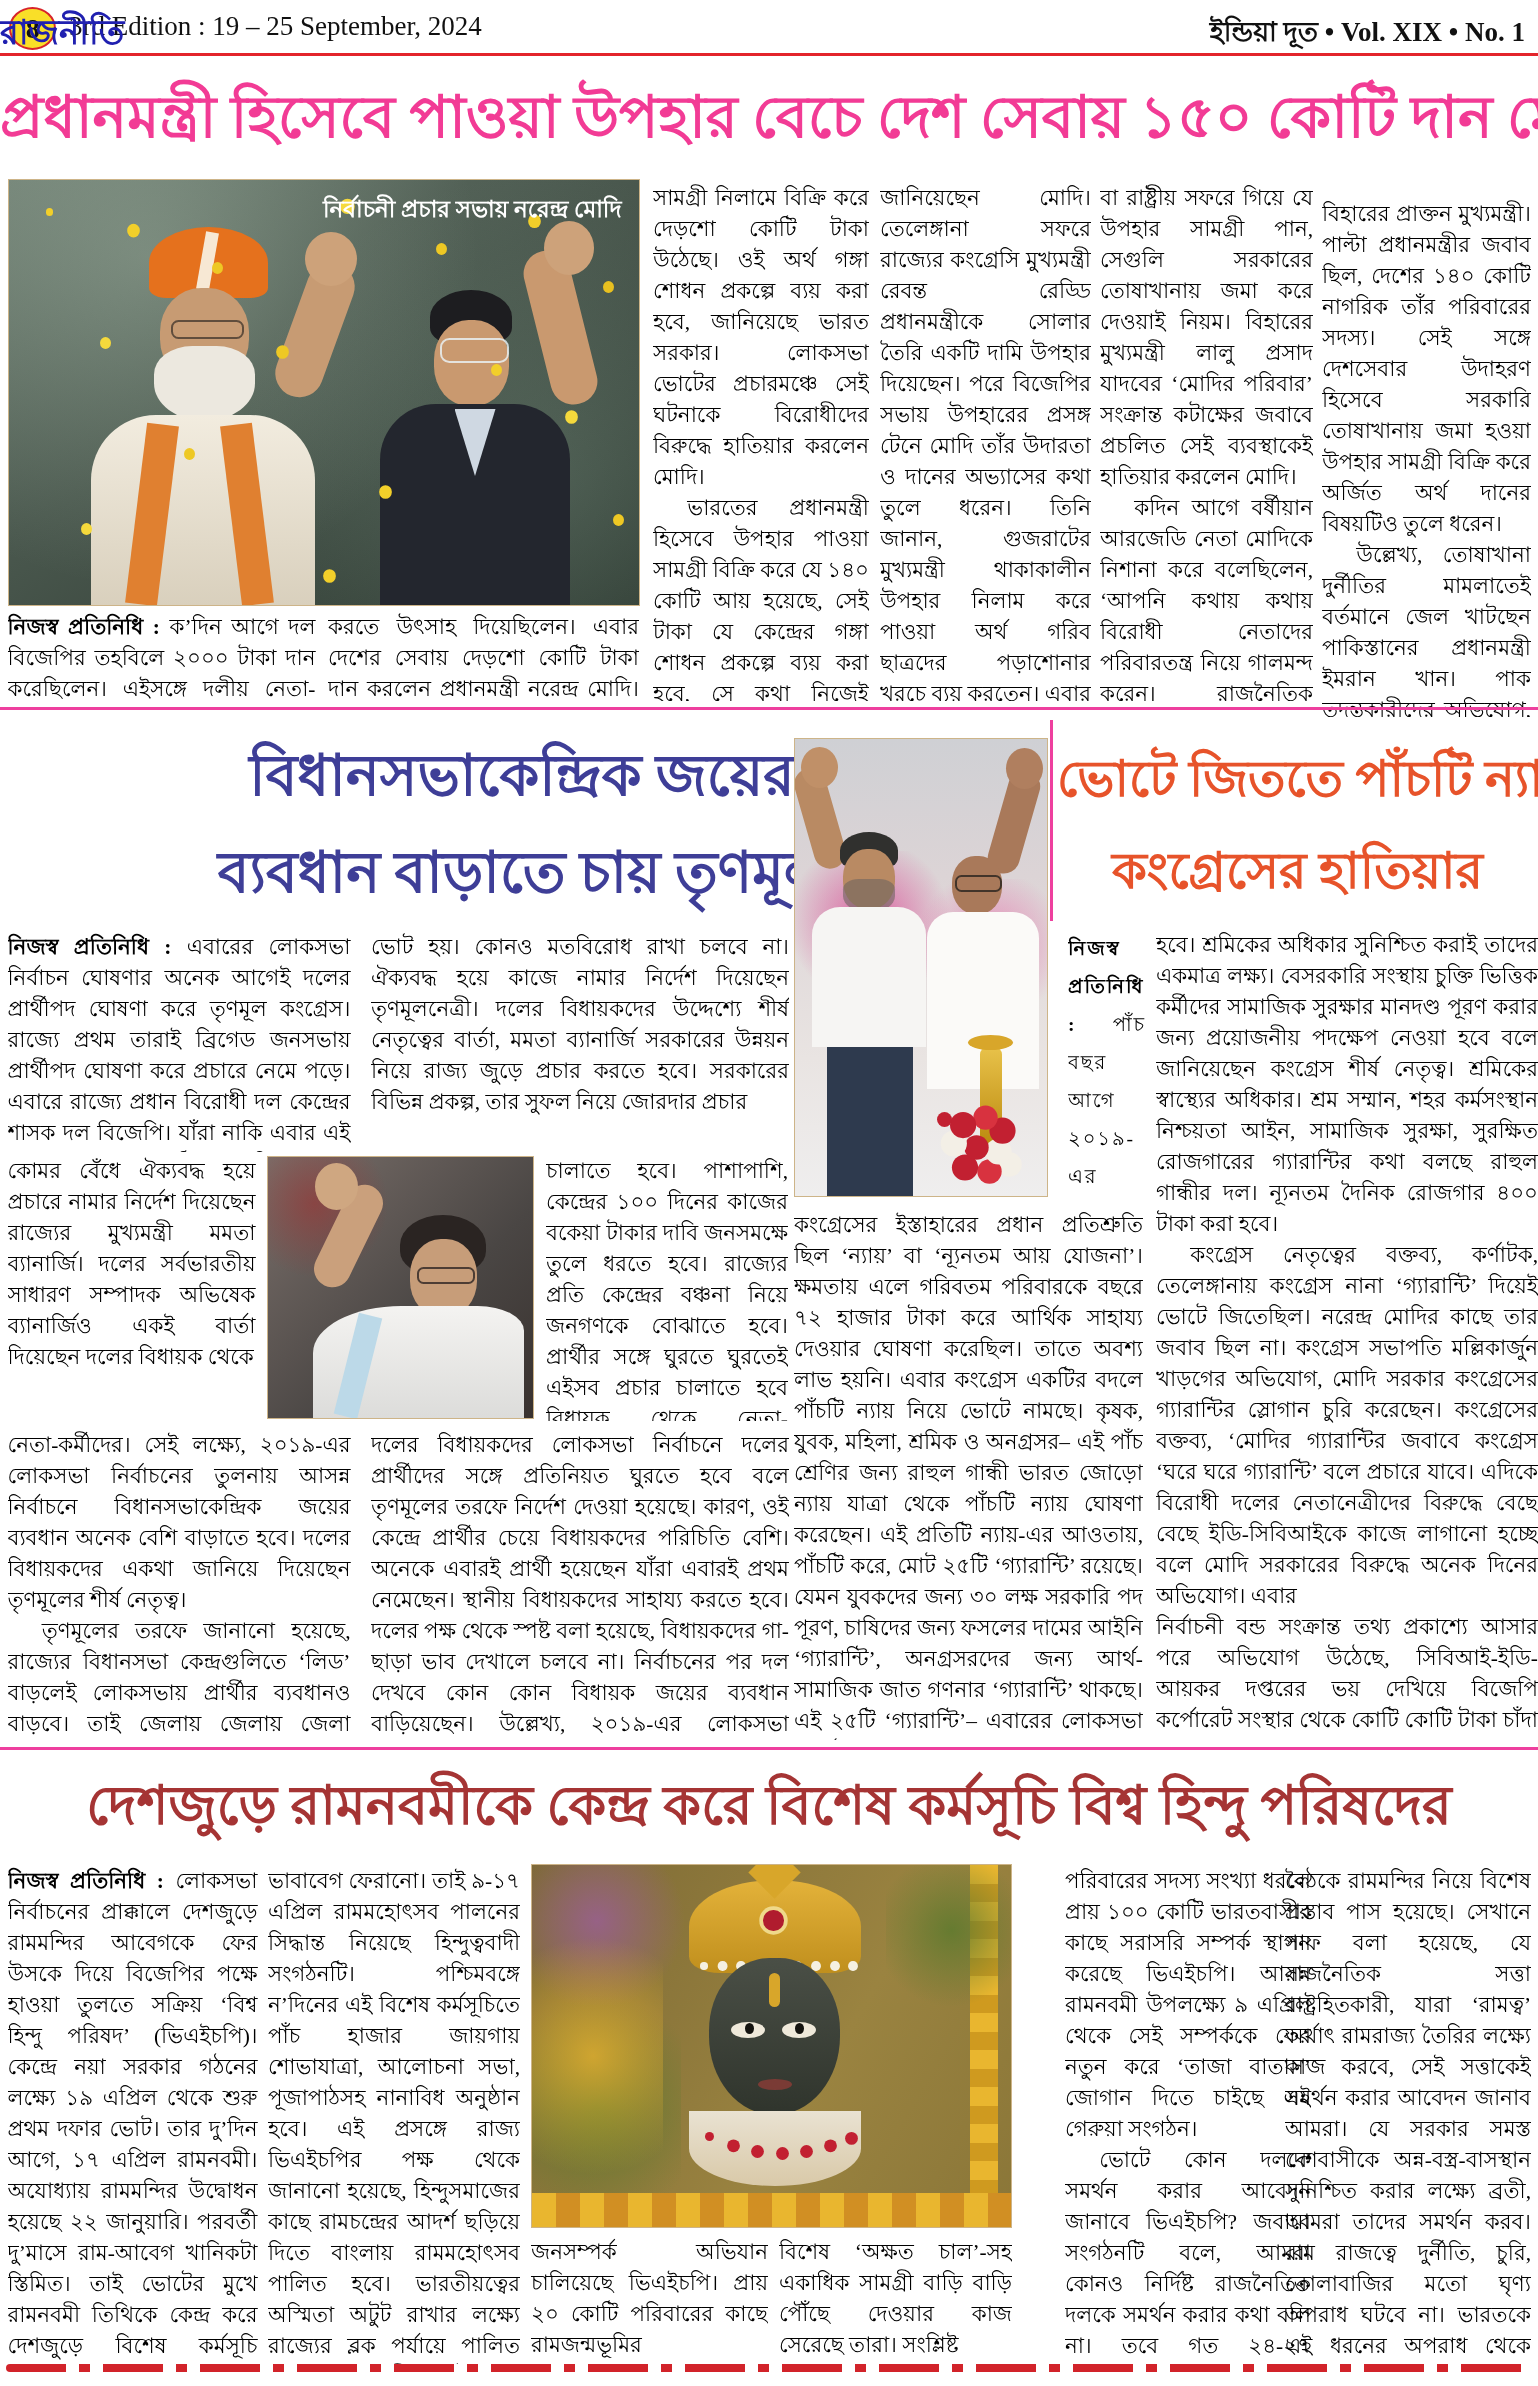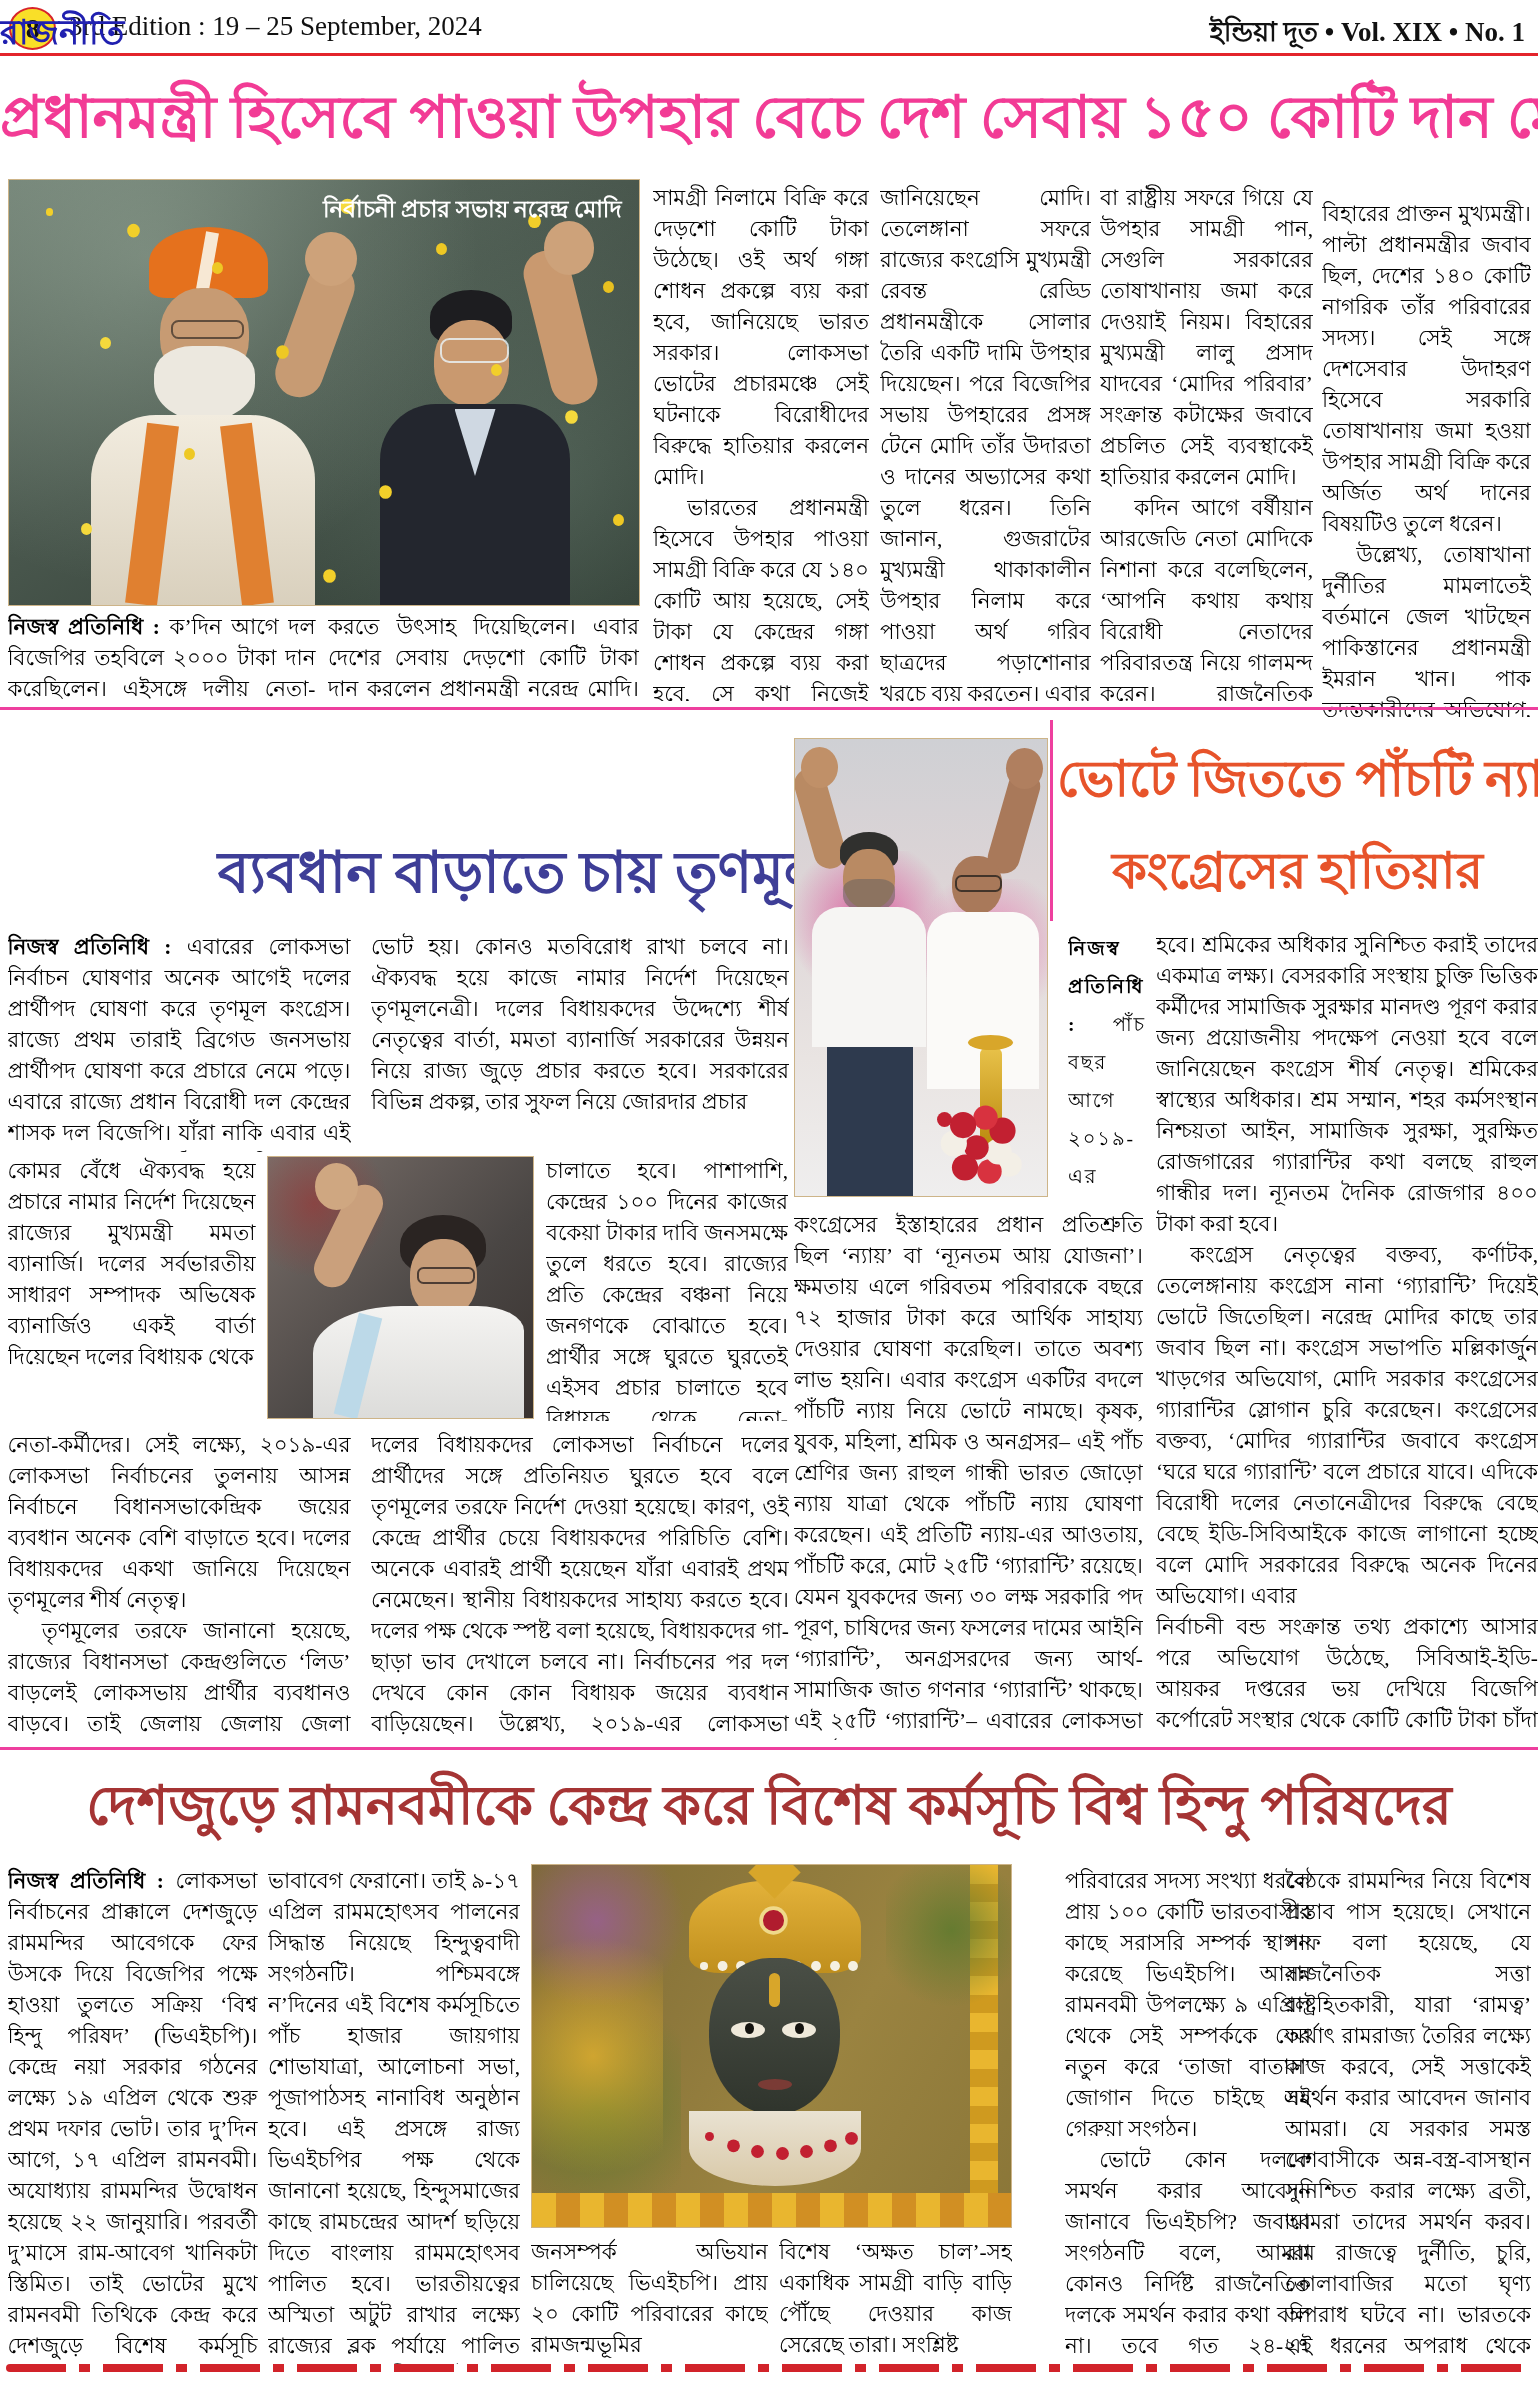--- a/index.html
+++ b/index.html
@@ -75,20 +75,21 @@
     <p>বা রাষ্ট্রীয় সফরে গিয়ে যে উপহার সামগ্রী পান, সেগুলি সরকারের তোষাখানায় জমা করে দেওয়াই নিয়ম। বিহারের মুখ্যমন্ত্রী লালু প্রসাদ যাদবের ‘মোদির পরিবার’ সংক্রান্ত কটাক্ষের জবাবে প্রচলিত সেই ব্যবস্থাকেই হাতিয়ার করলেন মোদি।</p>
     <p class="ind">কদিন আগে বর্ষীয়ান আরজেডি নেতা মোদিকে নিশানা করে বলেছিলেন, ‘আপনি কথায় কথায় বিরোধী নেতাদের পরিবারতন্ত্র নিয়ে গালমন্দ করেন। রাজনৈতিক পরিবারের ছেলেমেয়েদের রাজনীতিতে আসা কি অন্যায়? আপনার সন্তান না থাকলে আমরা কী করব?’ ওই ভাষণেই ‘মোদি হিন্দু নয়’ বলেও দাবি করেছিলেন</p>
   </div>
   <div class="bt" style="left:1322px;top:183px;width:209px;height:518px;margin-top:16px;">
     <p>বিহারের প্রাক্তন মুখ্যমন্ত্রী। পাল্টা প্রধানমন্ত্রীর জবাব ছিল, দেশের ১৪০ কোটি নাগরিক তাঁর পরিবারের সদস্য। সেই সঙ্গে দেশসেবার উদাহরণ হিসেবে সরকারি তোষাখানায় জমা হওয়া উপহার সামগ্রী বিক্রি করে অর্জিত অর্থ দানের বিষয়টিও তুলে ধরেন।</p>
     <p class="ind">উল্লেখ্য, তোষাখানা দুর্নীতির মামলাতেই বর্তমানে জেল খাটছেন পাকিস্তানের প্রধানমন্ত্রী ইমরান খান। পাক তদন্তকারীদের অভিযোগ, প্রধানমন্ত্রী থাকাকালীন রাষ্ট্রীয় সফরে গিয়ে পাওয়া উপহার সামগ্রী তোষাখানায় জমা না করে নিলামে বিক্রি করে বিপুল অর্থ রোজগার করেছেন ইমরান।</p>
   </div>
 
   <div class="rule" style="left:0;right:0;top:707px;height:2.8px;"></div>
 
+  <div class="hl" style="left:0;width:1044px;top:729px;font-size:57px;line-height:93px;color:#3e3e97;">বিধানসভাকেন্দ্রিক জয়ের</div>
   <div class="hl" style="left:0;width:1044px;top:826px;font-size:57px;line-height:93px;color:#3e3e97;">ব্যবধান বাড়াতে চায় তৃণমূল</div>
   <div class="rule" style="left:1050px;top:720px;width:2.8px;height:201px;"></div>
 
   <div class="bt" style="left:7.5px;top:932px;width:343px;height:220px;">
     <p><span class="byl">নিজস্ব প্রতিনিধি :</span>
        <span>এবারের লোকসভা নির্বাচন ঘোষণার অনেক আগেই দলের প্রার্থীপদ ঘোষণা করে তৃণমূল কংগ্রেস। রাজ্যে প্রথম তারাই ব্রিগেড জনসভায় প্রার্থীপদ ঘোষণা করে প্রচারে নেমে পড়ে। এবারে রাজ্যে প্রধান বিরোধী দল কেন্দ্রের শাসক দল বিজেপি। যাঁরা নাকি এবার এই রাজ্য থেকে ৩০টির বেশি আসন লক্ষ্যমাত্রা রেখেছে। তাই দলের প্রত্যেক নেতা-কর্মী-বিধায়কদের ময়দানে নেমে</span></p>
   </div>
   <div class="bt" style="left:371px;top:932px;width:418px;height:220px;">
     <p>ভোট হয়। কোনও মতবিরোধ রাখা চলবে না। ঐক্যবদ্ধ হয়ে কাজে নামার নির্দেশ দিয়েছেন তৃণমূলনেত্রী। দলের বিধায়কদের উদ্দেশ্যে শীর্ষ নেতৃত্বের বার্তা, মমতা ব্যানার্জি সরকারের উন্নয়ন নিয়ে রাজ্য জুড়ে প্রচার করতে হবে। সরকারের বিভিন্ন প্রকল্প, তার সুফল নিয়ে জোরদার প্রচার</p>
   </div>

